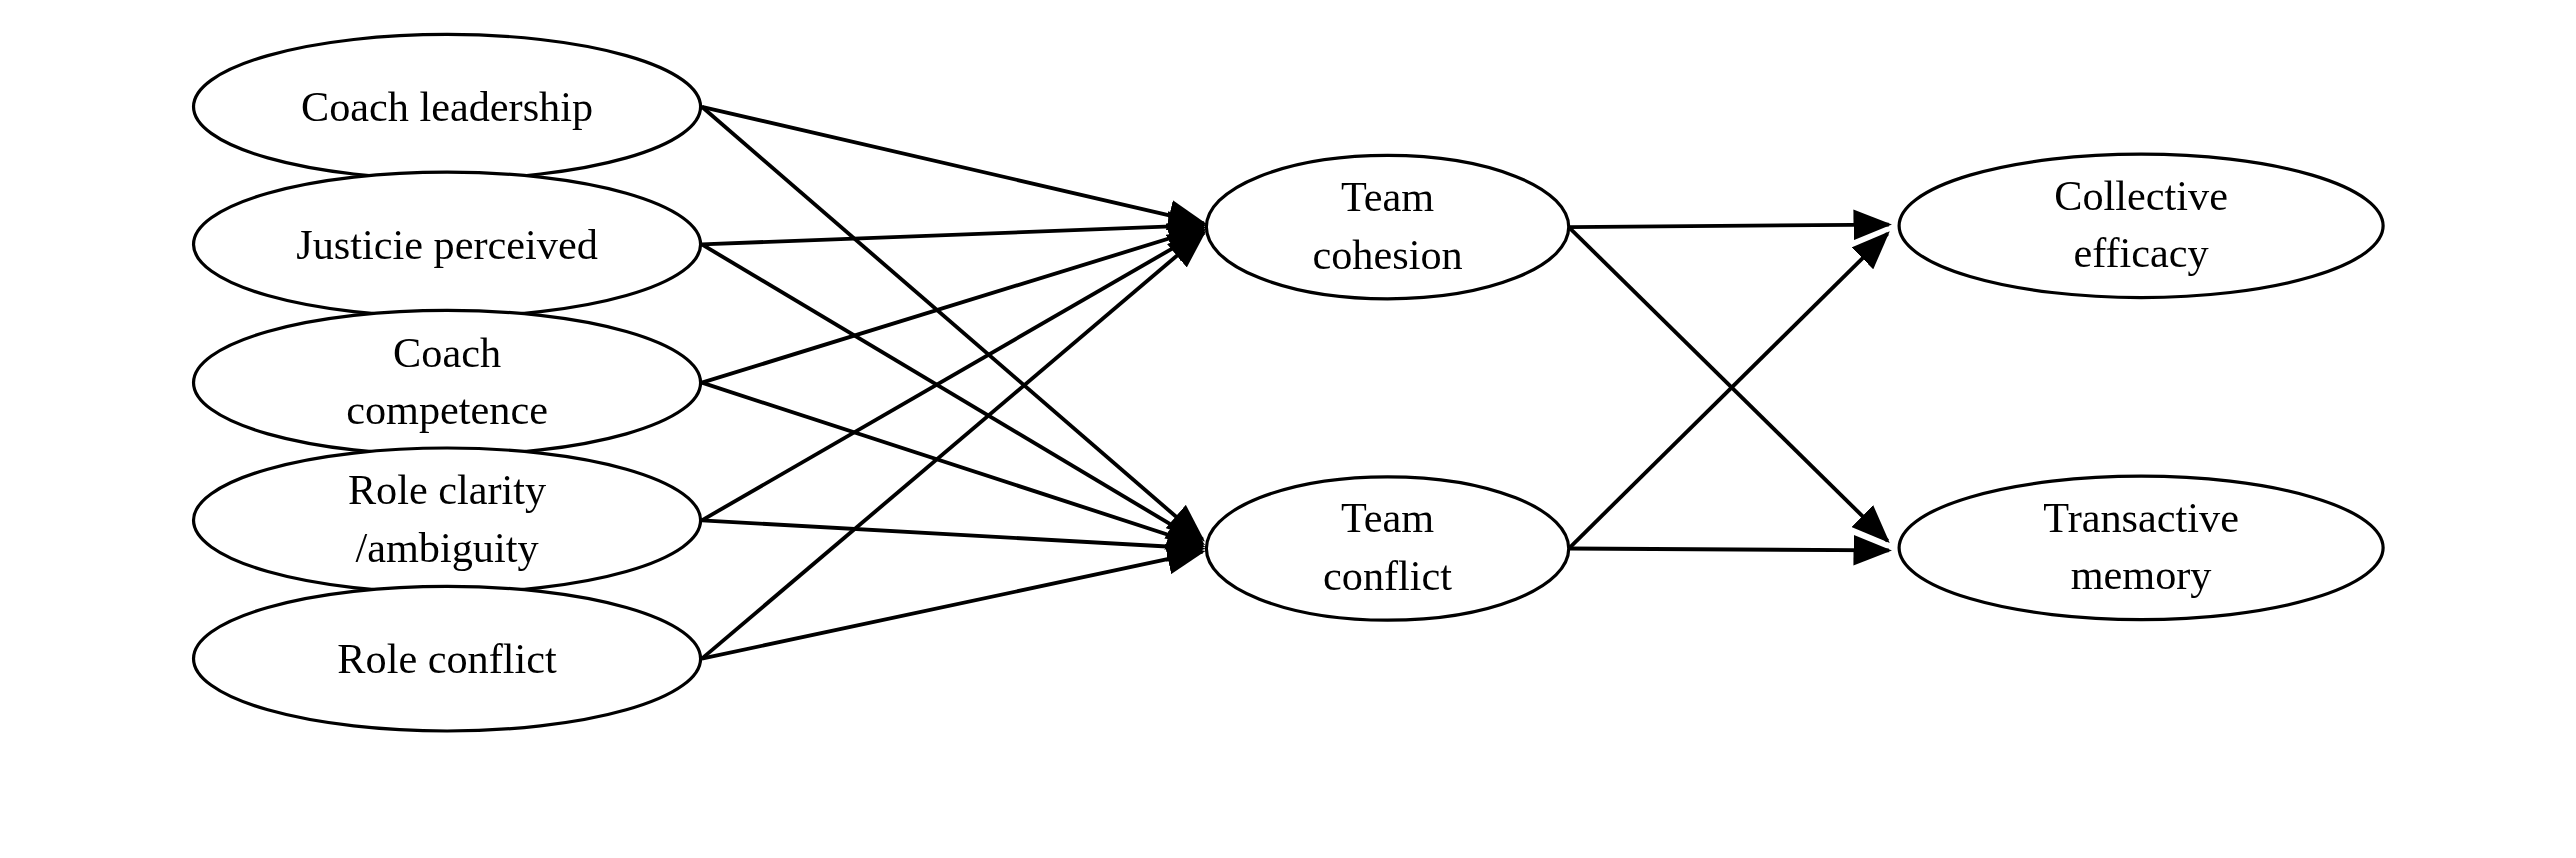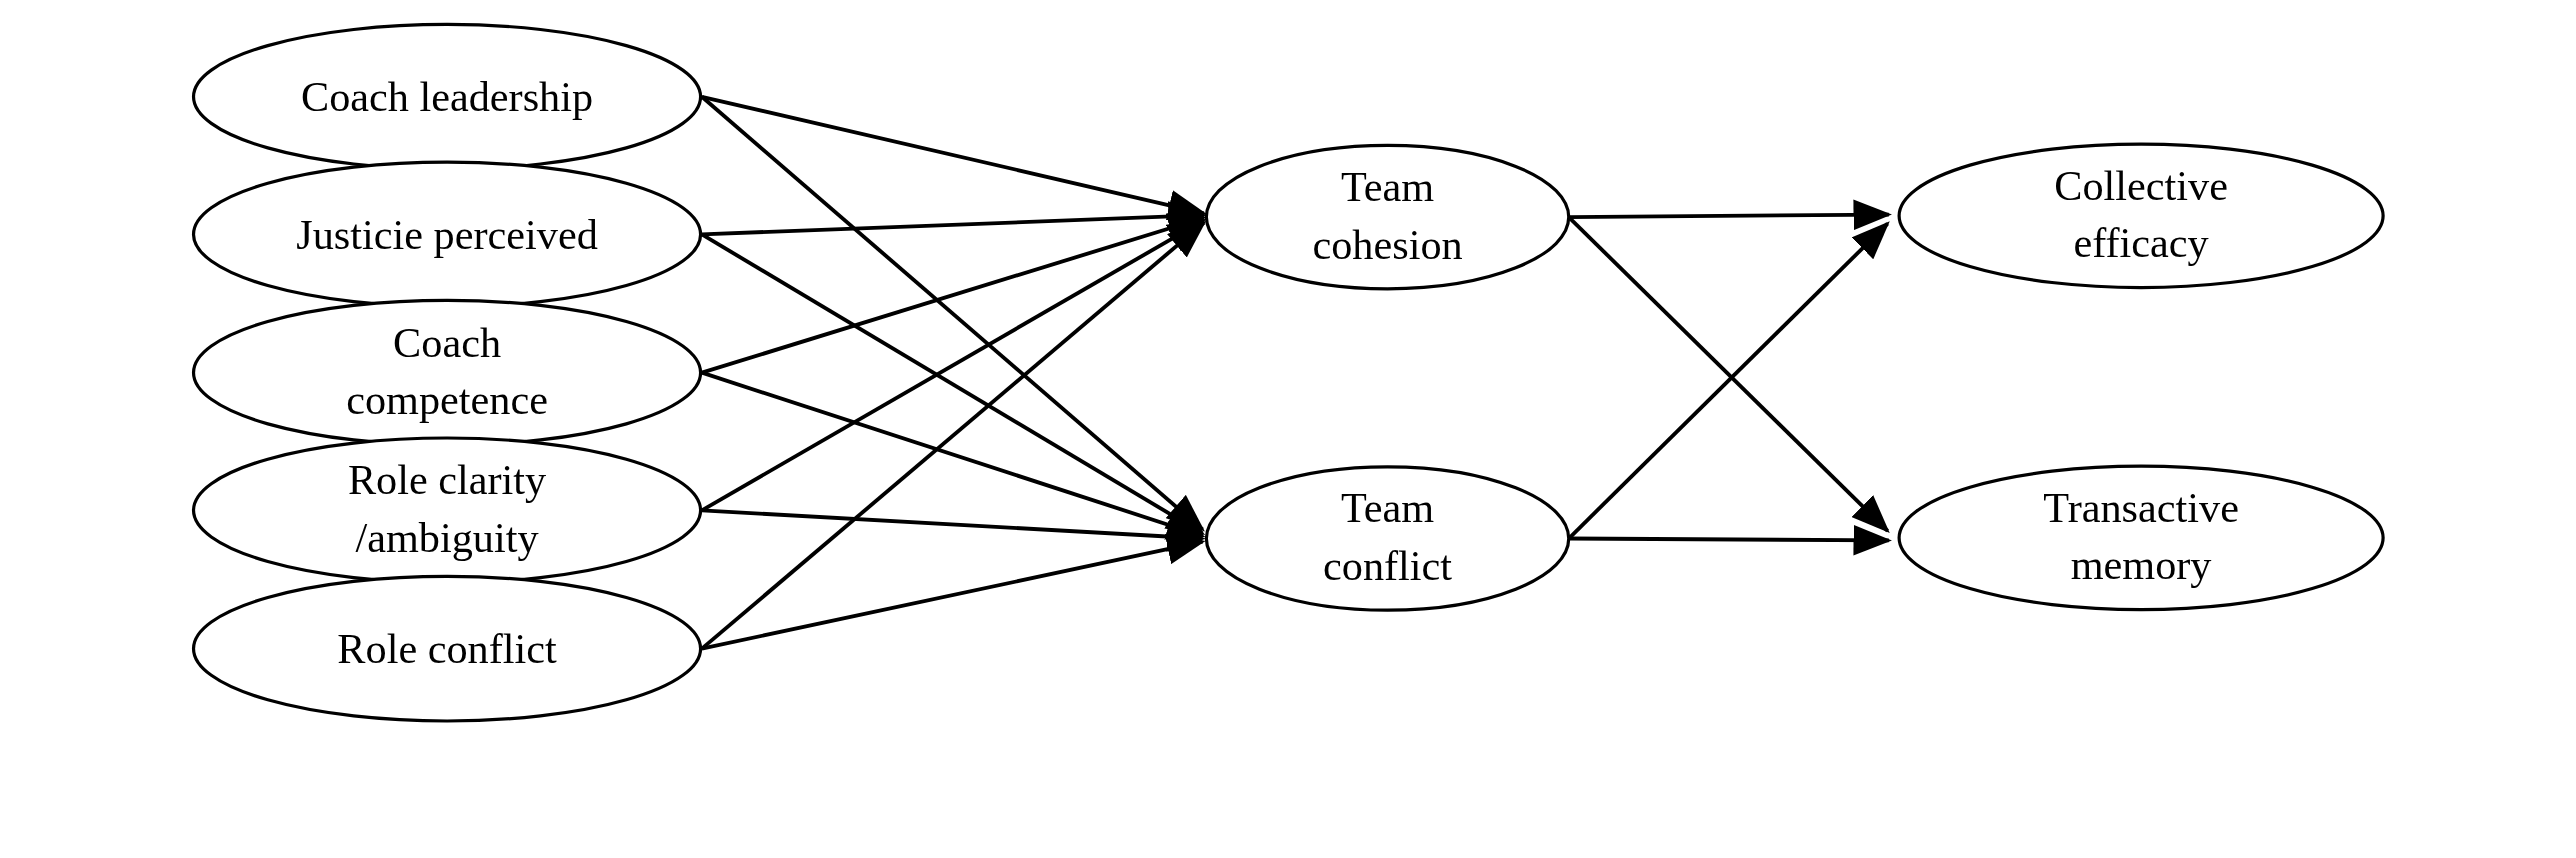--- a/index.html
+++ b/index.html
@@ -3,21 +3,21 @@
 <meta charset="utf-8">
 <style>
   html, body {
     margin: 0;
     padding: 0;
     background: #ffffff;
   }
   .stage {
     width: 2212px;
     max-width: 100%;
-    margin: 2px auto;
+    margin: 12px auto;
   }
   svg {
     display: block;
     width: 100%;
     height: auto;
     background: #ffffff;
   }
   .node-ellipse {
     fill: #ffffff;
     stroke: #000000;

